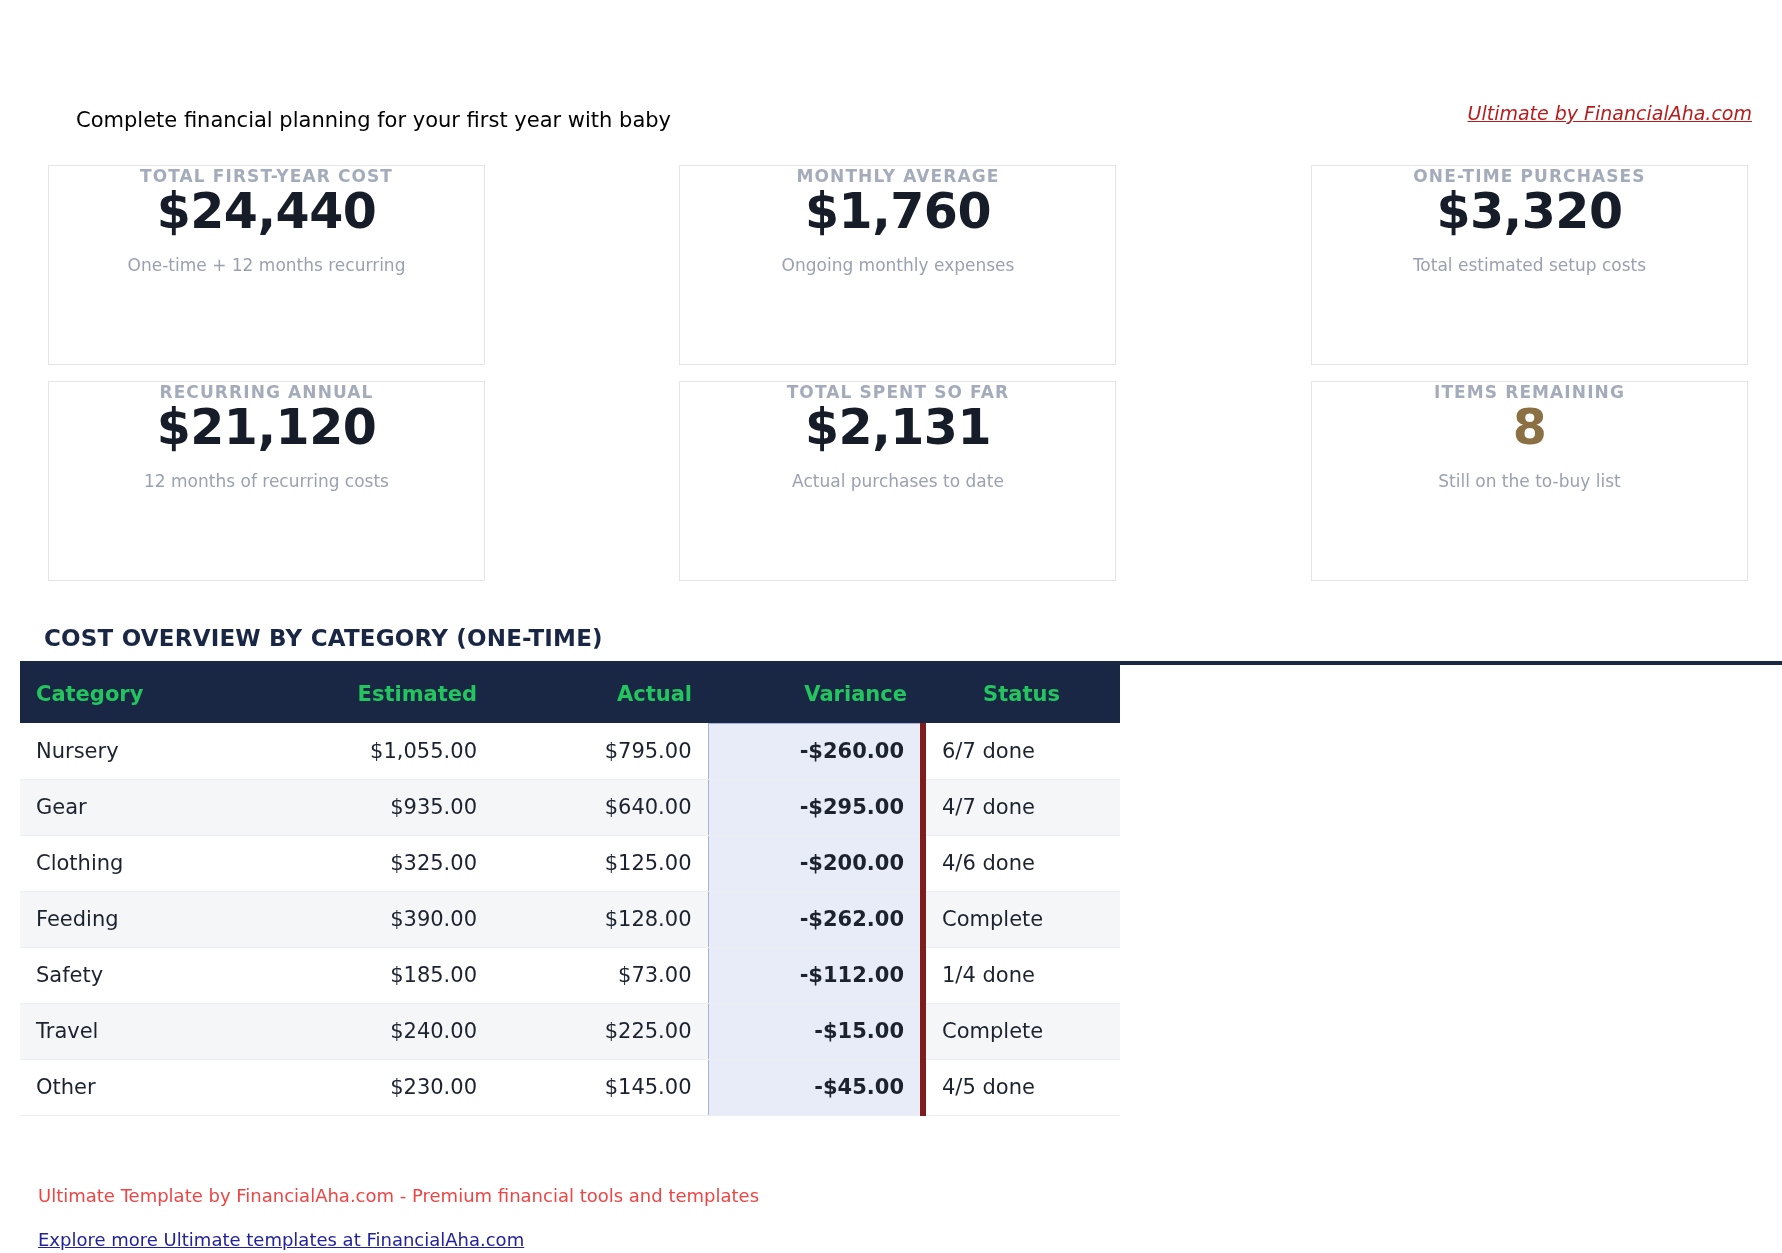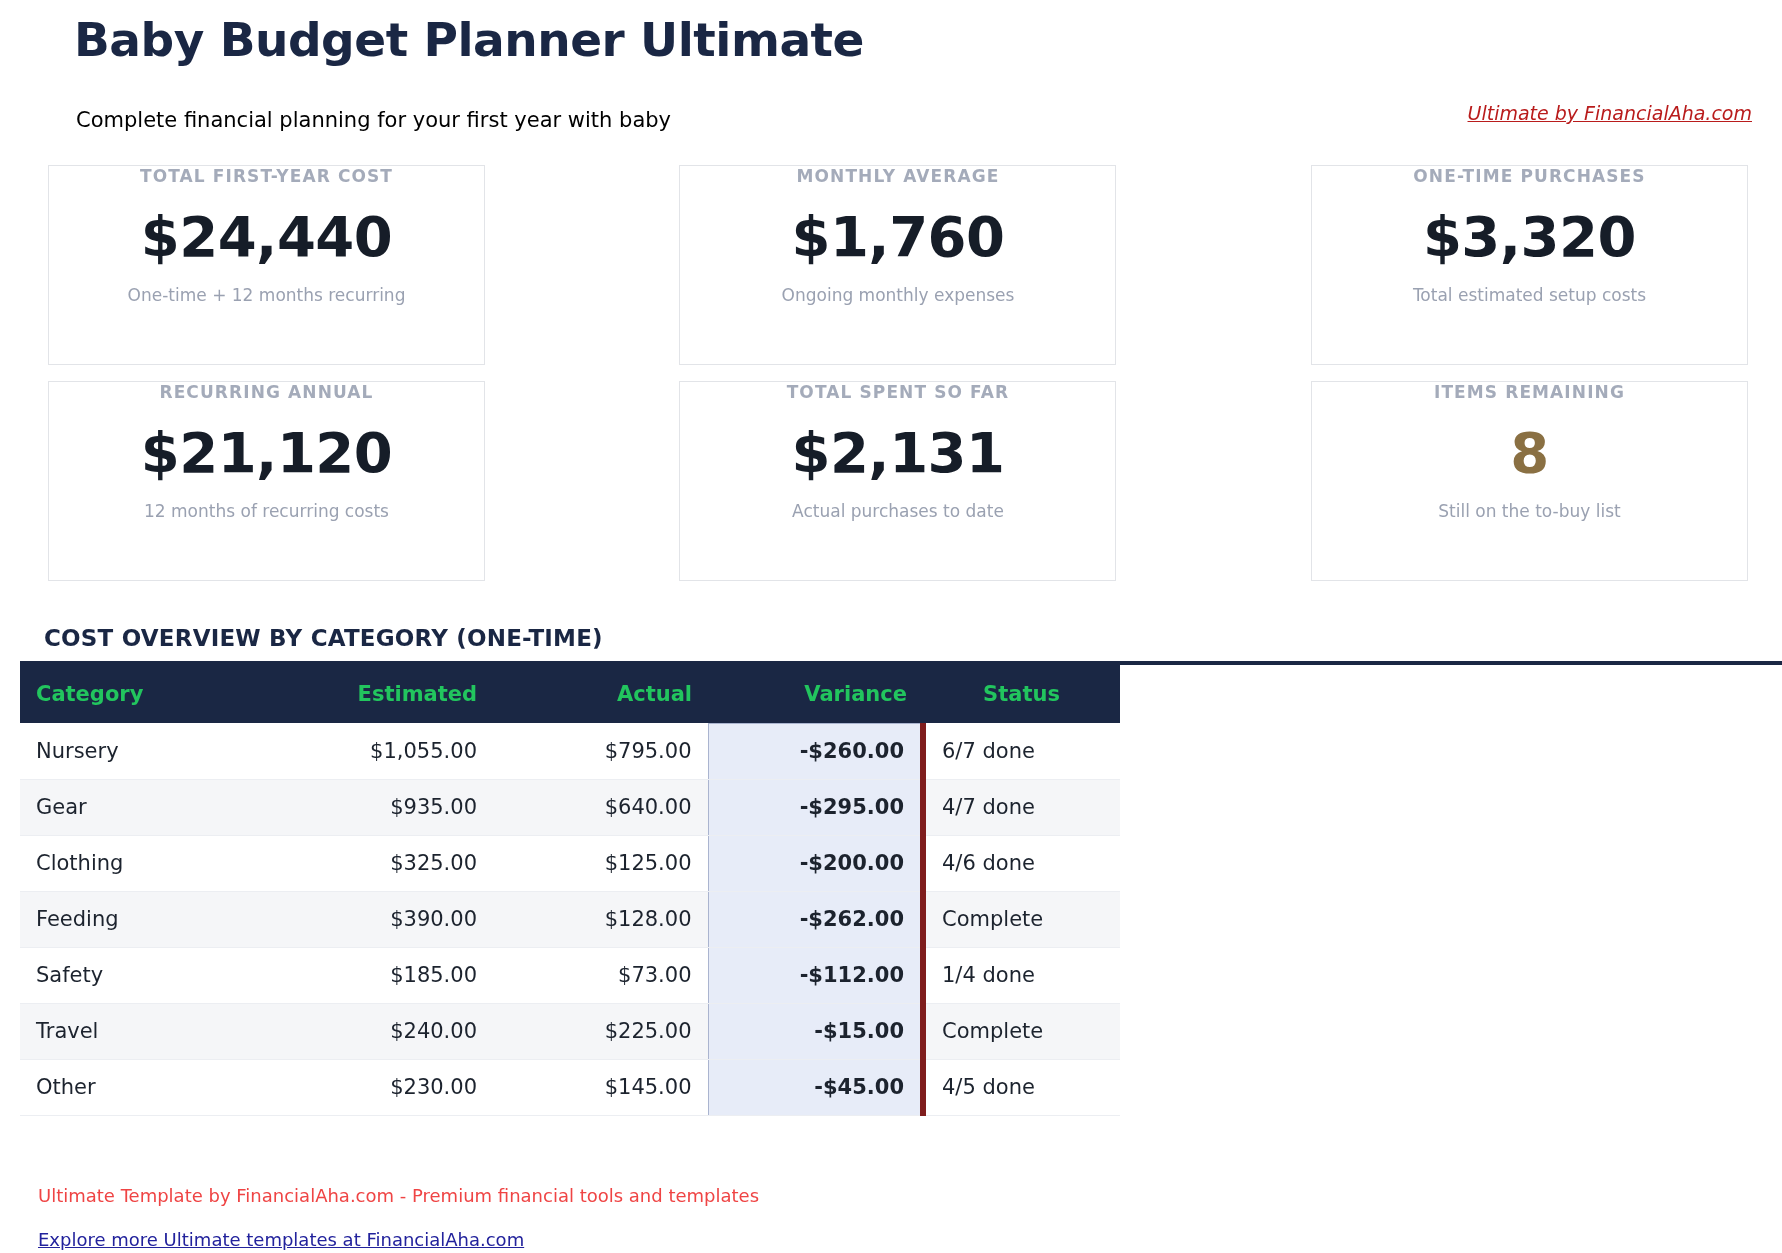--- a/index.html
+++ b/index.html
@@ -89,22 +89,21 @@
   .stat-label {
     font-size: 17px;
     font-weight: bold;
     letter-spacing: 1.1px;
     color: #a4abba;
     text-transform: uppercase;
     text-align: center;
   }
 
   .stat-value {
-    margin-top: 22px;
-    font-size: 56px;
+    font-size: 49px;
     font-weight: bold;
     color: #161d28;
     letter-spacing: -0.5px;
     text-align: center;
     line-height: 1.05;
   }
 
   .stat-value.gold { color: #8a7043; }
 
   .stat-sub {
@@ -215,21 +214,20 @@
     text-decoration: underline;
     white-space: nowrap;
     cursor: pointer;
   }
 </style>
 </head>
 <body>
 
 <div class="page">
 
-  <h1 class="page-title">Baby Budget Planner Ultimate</h1>
 
   <div class="subtitle">Complete financial planning for your first year with baby</div>
 
   <a class="brand-link">Ultimate by FinancialAha.com</a>
 
   <div class="cards">
 
     <div class="card-row">
       <div class="card-slot left">
         <div class="stat-card">

